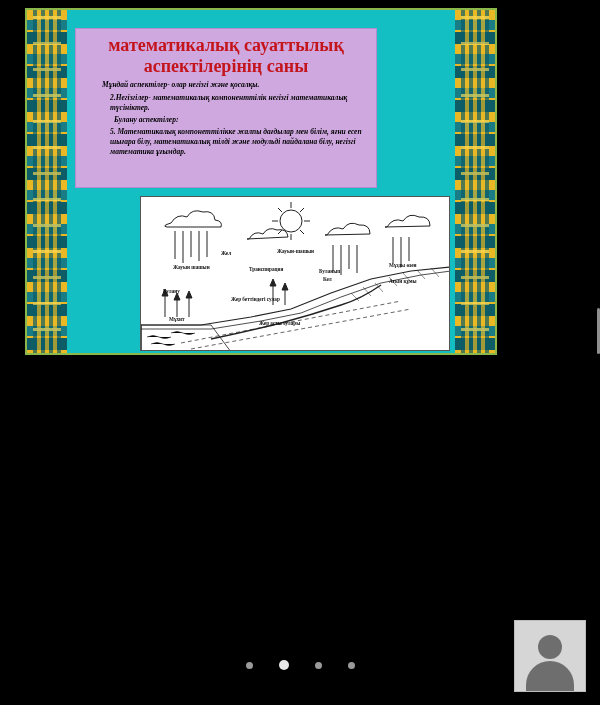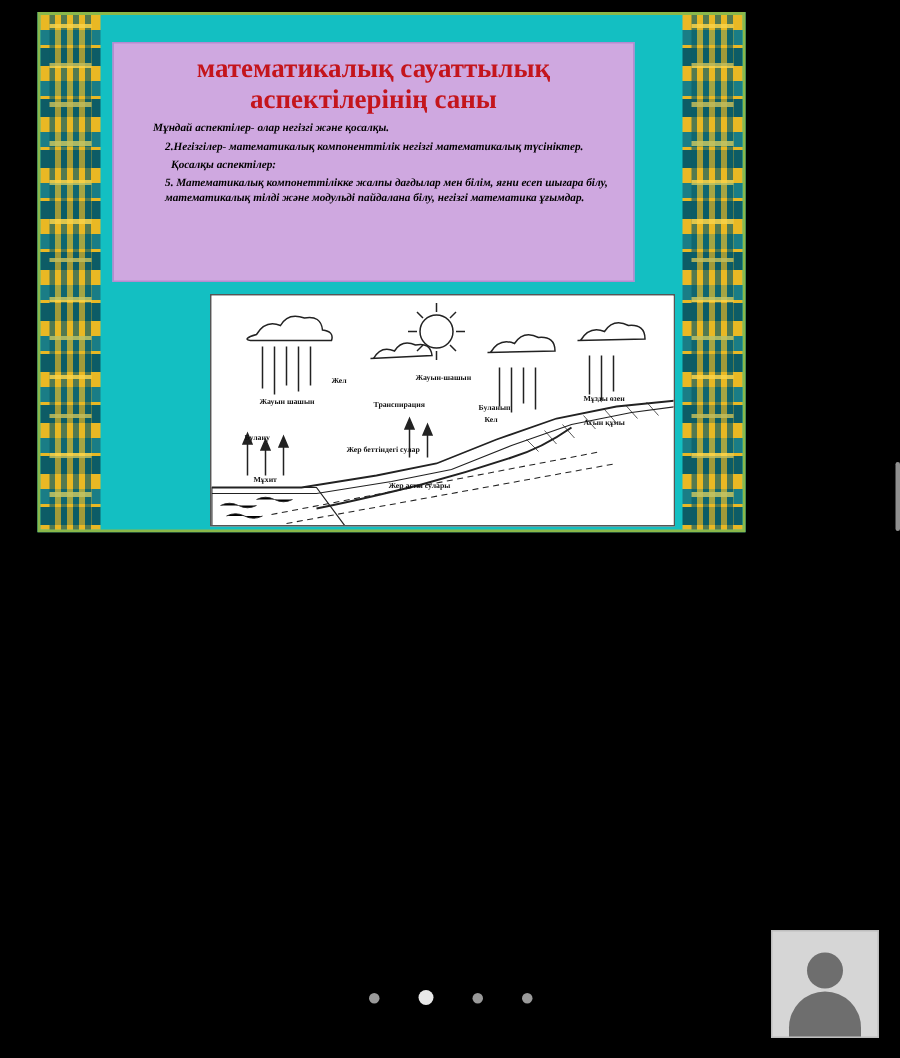--- a/index.html
+++ b/index.html
@@ -69,21 +69,21 @@
         rgba(0,0,0,0.0) 9px, rgba(0,0,0,0.0) 26px),
       repeating-linear-gradient(90deg,
         rgba(11,92,102,0.9) 0px, rgba(11,92,102,0.9) 4px,
         rgba(233,184,36,0.9) 4px, rgba(233,184,36,0.9) 8px);
     opacity: 0.75;
   }
   .content-card {
     position: absolute;
     left: 48px;
     top: 18px;
-    width: 348px;
+    width: 302px;
     height: 160px;
     background: #cfa8e0;
     border: 1px solid #b48bd0;
     box-sizing: border-box;
   }
   .slide-title {
     color: #c4151c;
     font-weight: bold;
     font-size: 18px;
     line-height: 1.15;
@@ -202,21 +202,21 @@
     <div class="slide-inner">
 
       <div class="ornament left"></div>
       <div class="ornament right"></div>
 
       <div class="content-card">
         <div class="slide-title">математикалық сауаттылық аспектілерінің саны</div>
         <div class="body-text">
           <p class="indent1">Мұндай аспектілер- олар негізгі және қосалқы.</p>
           <p class="indent2">2.Негізгілер- математикалық компоненттілік негізгі математикалық түсініктер.</p>
-          <p class="indent3">Қосалқы аспектілер:</p>
+          <p class="indent3">Булану аспектілер:</p>
           <p class="indent2">5.  Математикалық  компонеттілікке жалпы дағдылар мен білім, яғни есеп шығара білу, математикалық тілді және модульді пайдалана білу, негізгі математика  ұғымдар.</p>
         </div>
       </div>
 
       <div class="diagram">
         <svg width="310" height="155" viewBox="0 0 310 155" xmlns="http://www.w3.org/2000/svg">
           <rect x="0" y="0" width="310" height="155" fill="#ffffff"></rect>
 
           <circle cx="150" cy="24" r="11" fill="none" stroke="#222" stroke-width="1"></circle>
           <g stroke="#222" stroke-width="1">

